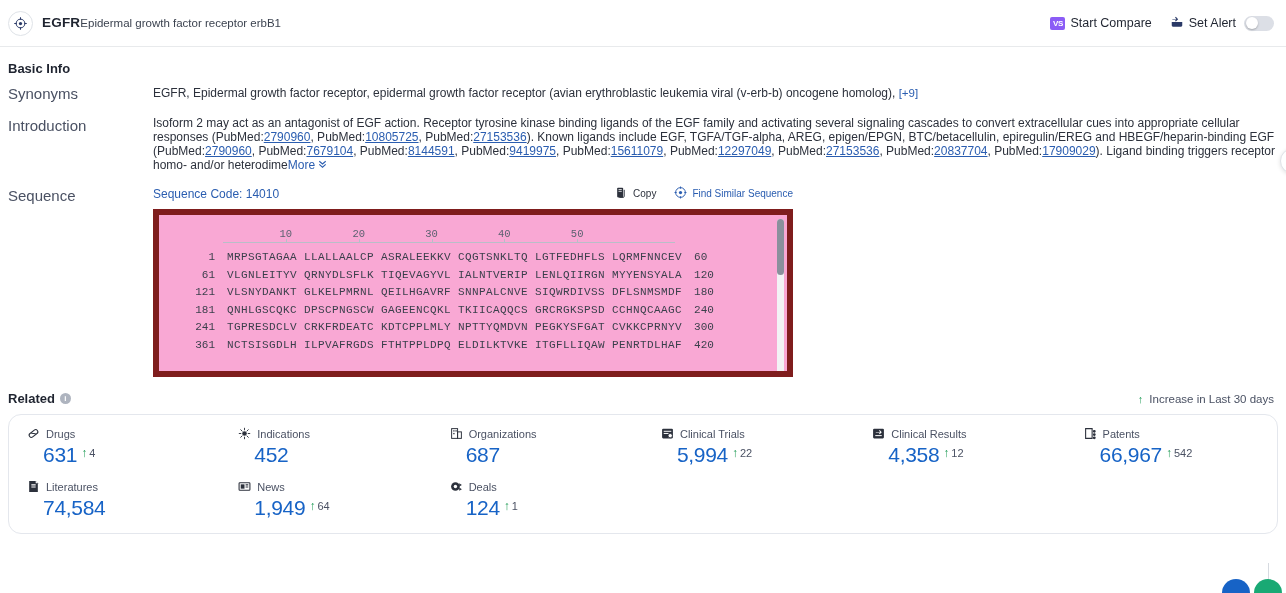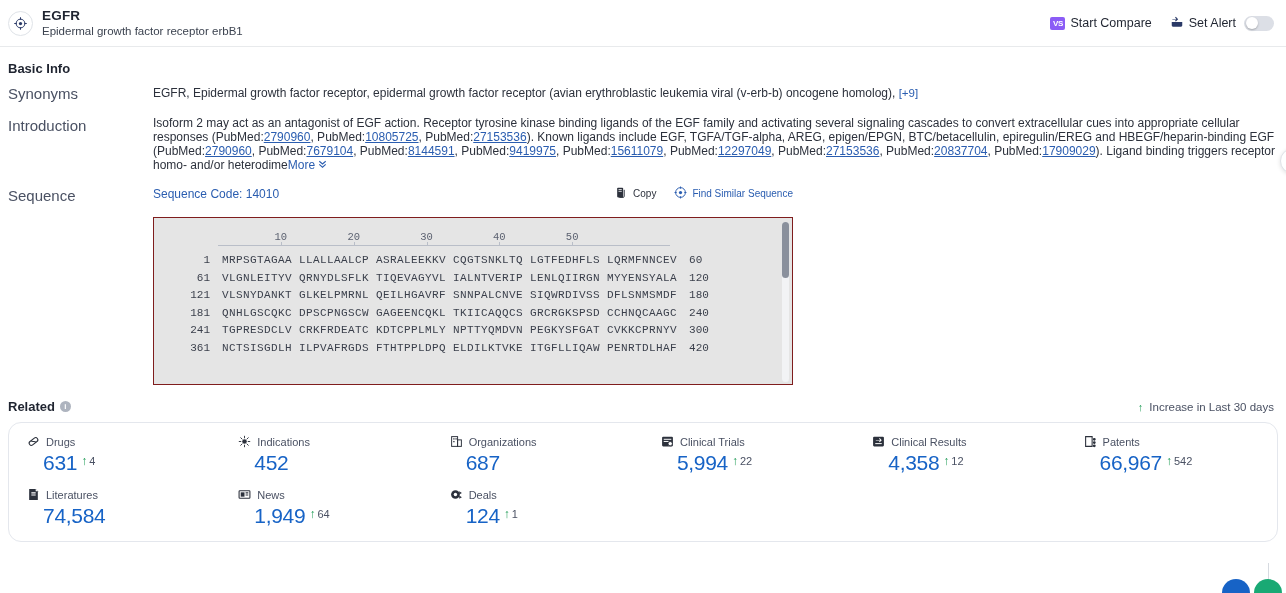--- a/index.html
+++ b/index.html
@@ -24,21 +24,21 @@
     background: #fff;
   }
   .gene-logo {
     width: 25px; height: 25px;
     border-radius: 50%;
     border: 1px solid #dfe3e8;
     display: flex; align-items: center; justify-content: center;
     flex: 0 0 auto;
     margin-right: 9px;
   }
-  .title-wrap { display: flex; flex-direction: column; justify-content: center; line-height: 1.15; }
+  .title-wrap { display: flex; flex-direction: row; justify-content: center; line-height: 1.15; }
   .gene-name { font-size: 13.5px; font-weight: bold; color: #1f2430; letter-spacing: .2px; }
   .gene-sub { font-size: 11.5px; color: #3c4350; margin-top: 2px; }
   .topbar-actions {
     margin-left: auto;
     display: flex; align-items: center; gap: 18px;
     font-size: 12.5px; color: #1f2430;
   }
   .tb-action { display: flex; align-items: center; gap: 5px; cursor: pointer; }
   .vs-badge {
     width: 15px; height: 13px; border-radius: 2px;
@@ -92,24 +92,24 @@
     display: flex; align-items: center;
     width: 640px;
   }
   .seq-code { font-size: 12px; color: #2a5db0; }
   .seq-tools { margin-left: auto; display: flex; align-items: center; gap: 18px; }
   .seq-tool { display: flex; align-items: center; gap: 5px; font-size: 10px; cursor: pointer; }
   .seq-tool.copy { color: #2c313c; }
   .seq-tool.similar { color: #2a5db0; }
 
   .seq-box {
-    margin-top: 16px;
+    margin-top: 8px;
     width: 640px; height: 168px;
-    border: 1px solid #7f1d1d;
-    background: #e5e5e5;
+    border: 6px solid #7f1d1d;
+    background: #f9a8d4;
     position: relative;
     overflow: hidden;
     padding: 12px 0 0 0;
   }
   .seq-inner {
     font-family: "Liberation Mono", "DejaVu Sans Mono", monospace;
     font-size: 11px;
     color: #3a3f4b;
     padding-left: 18px;
   }

